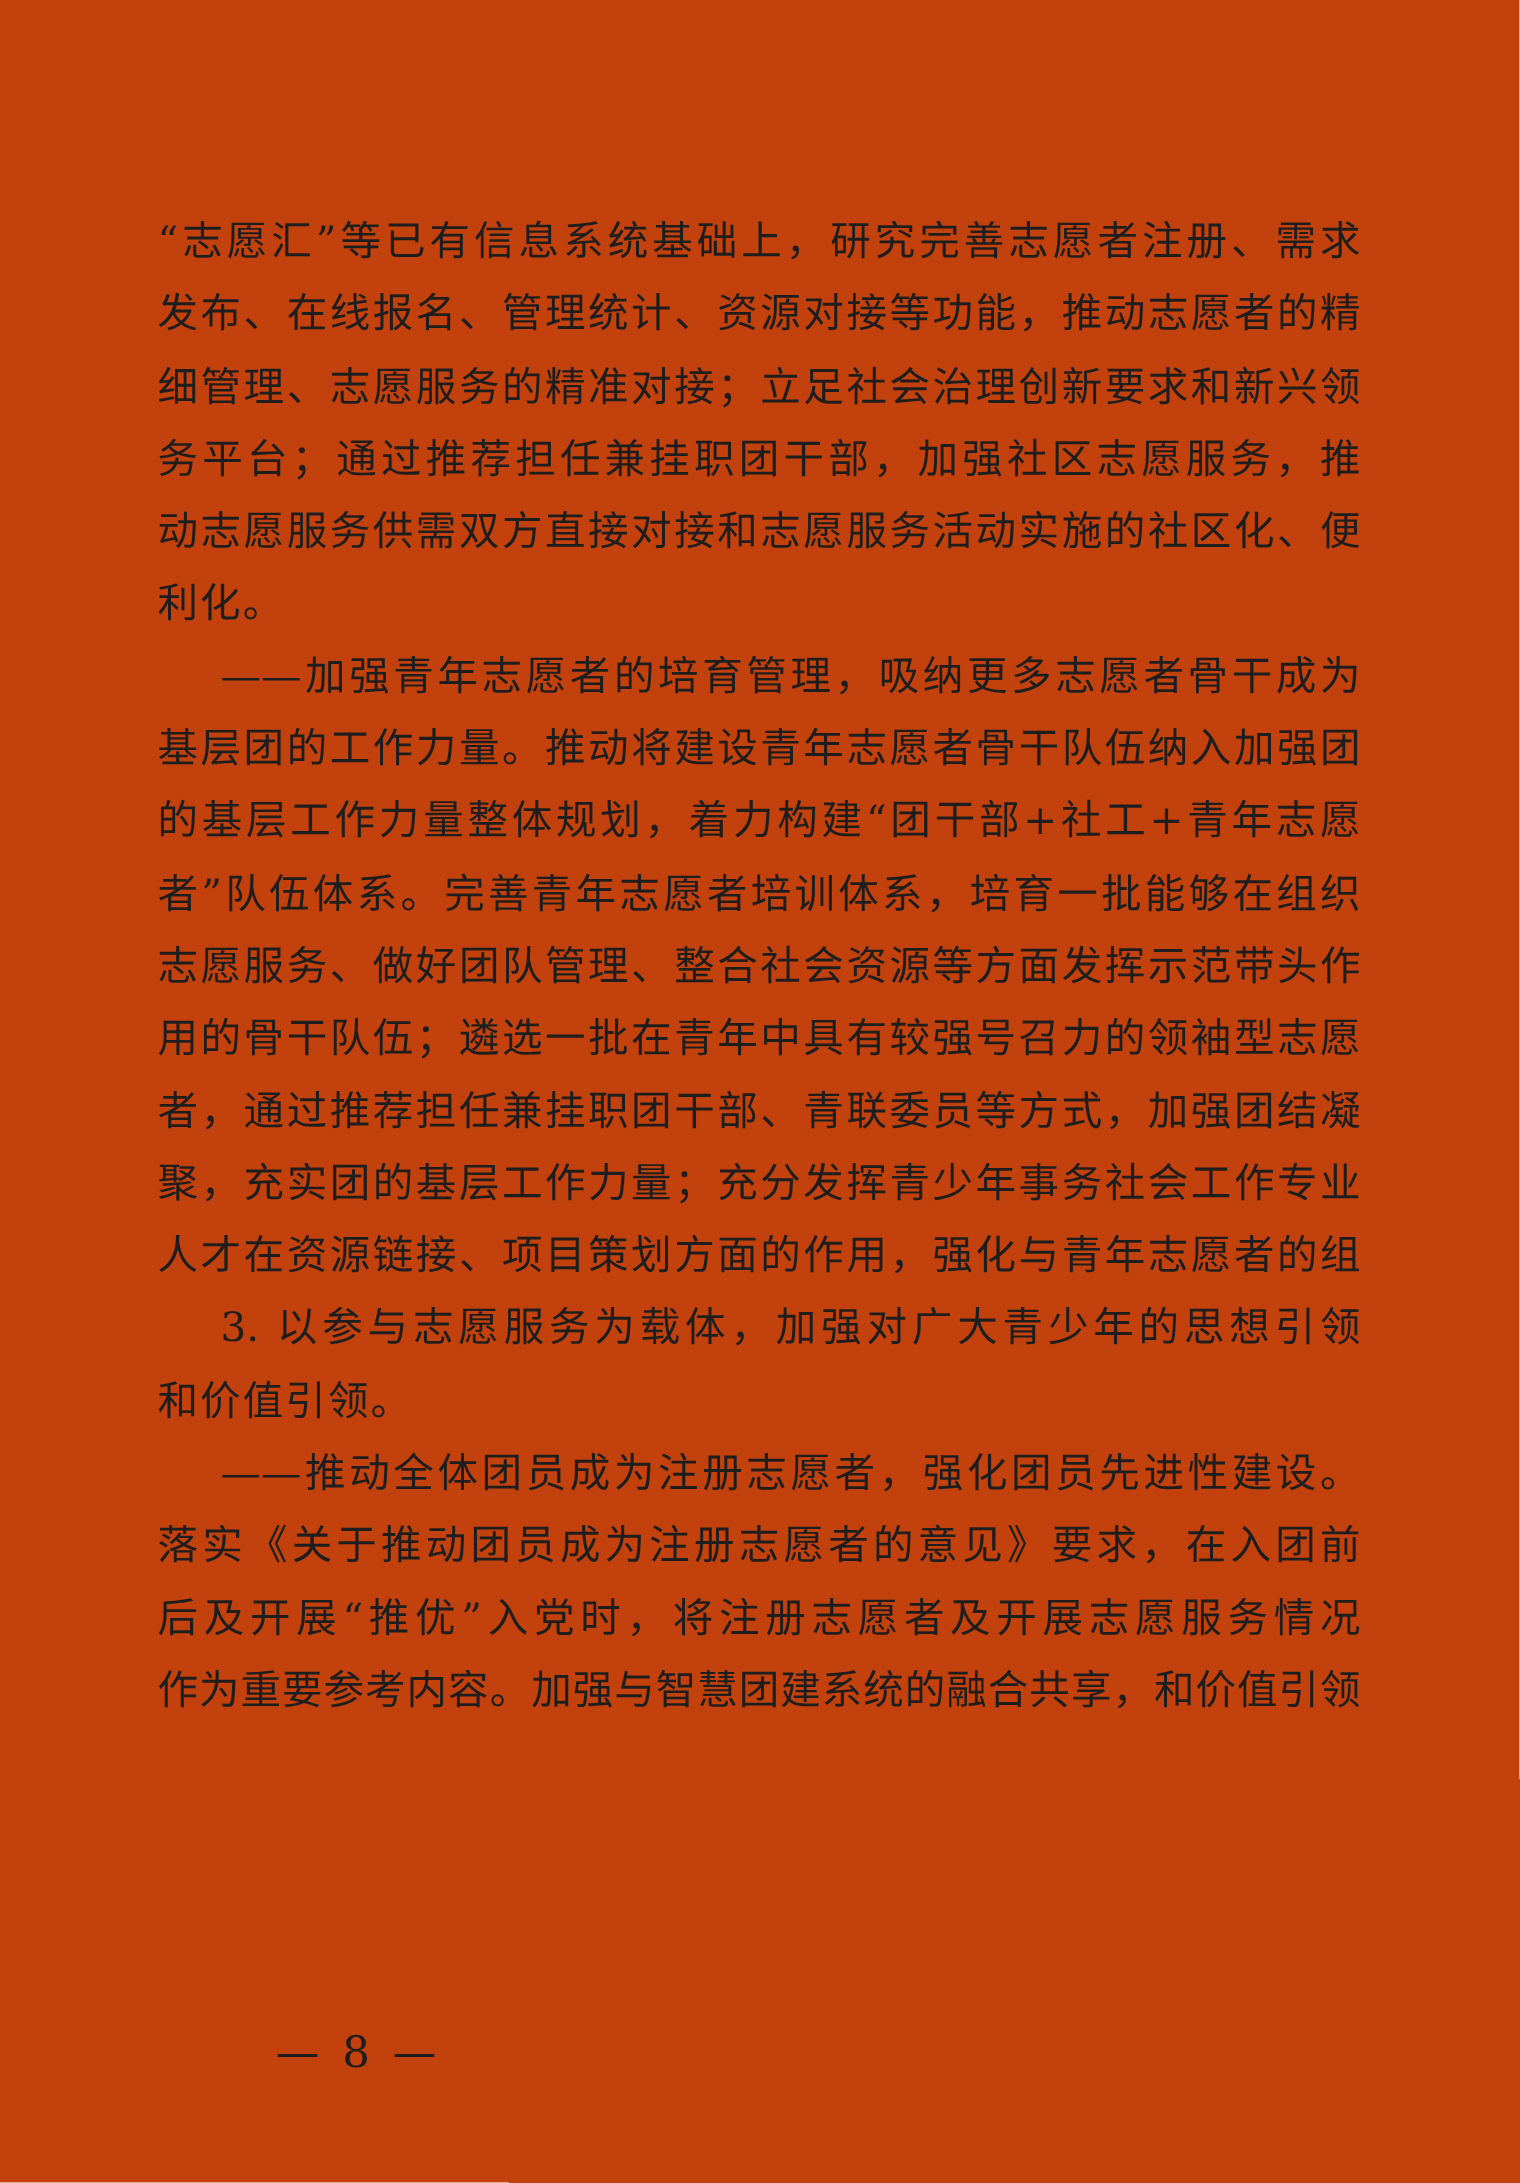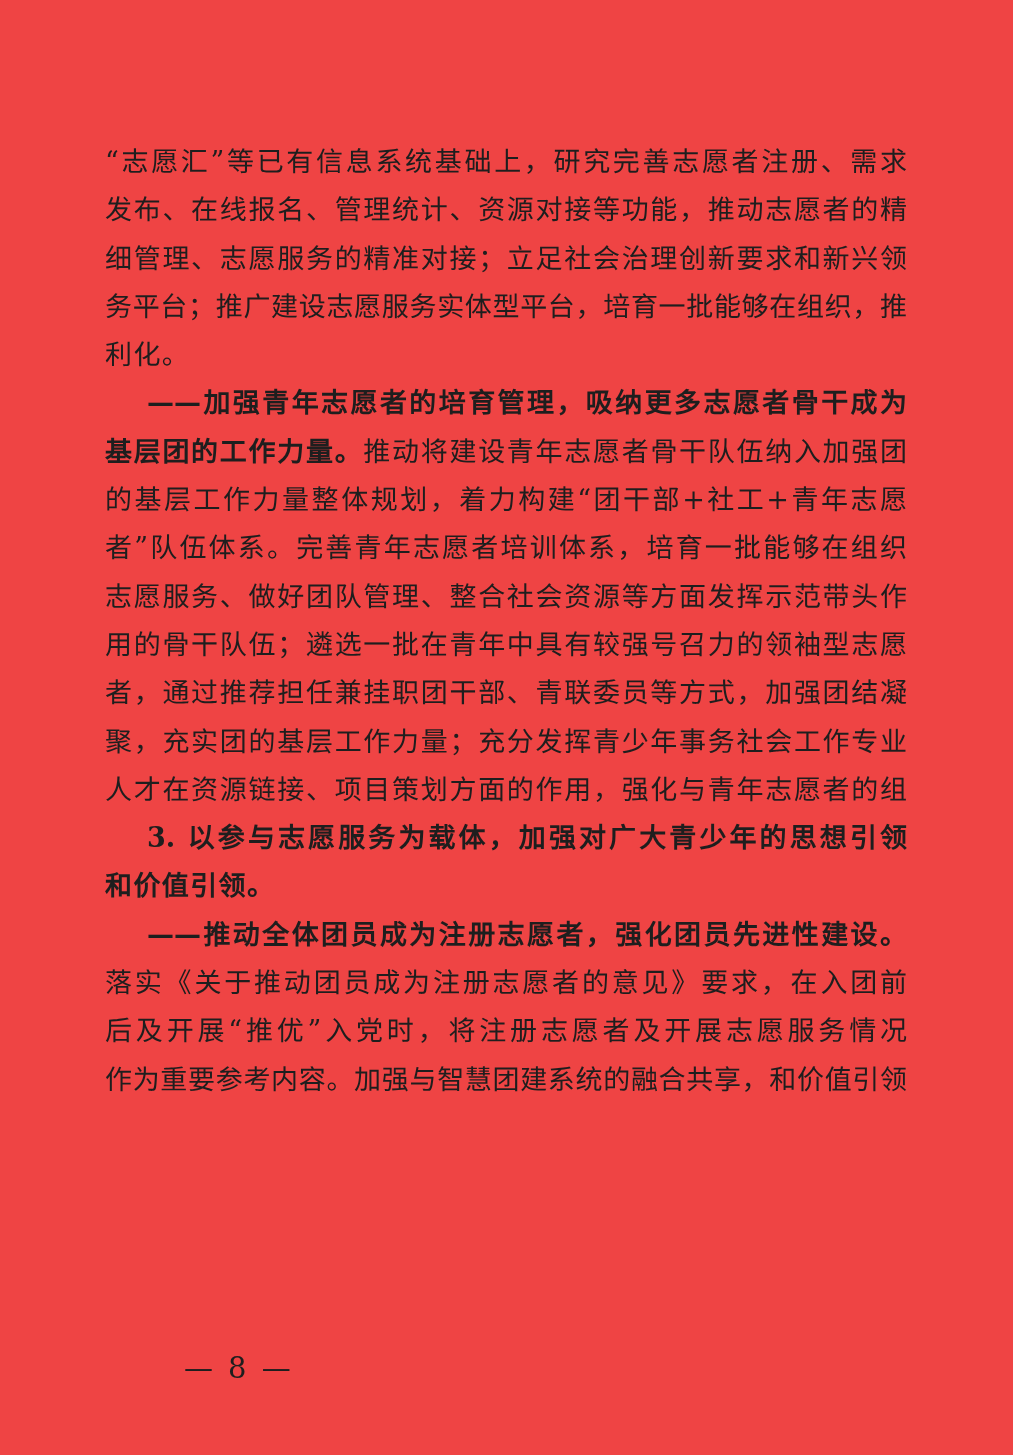--- a/index.html
+++ b/index.html
@@ -1,21 +1,21 @@
 <!DOCTYPE html>
 <html lang="zh-CN"><head>
 <meta charset="utf-8">
 <style>
   * { margin: 0; padding: 0; box-sizing: border-box; }
   html, body { background: #ffffff; }
   .page {
     position: relative;
     width: 1013px;
     height: 1455px;
-    background: #ef4444;
+    background: #c2410c;
     color: #1e1e1e;
     font-family: "DejaVu Serif", "Liberation Serif", serif;
     overflow: hidden;
   }
   .text-block {
     position: absolute;
     left: 105px;
     top: 138px;
     width: 802px;
   }
@@ -30,21 +30,21 @@
     text-align: justify;
     text-align-last: justify;
     text-justify: inter-character;
   }
   .line.flush {
     text-align: center;
     text-align-last: left;
     letter-spacing: 1.4px;
   }
   .line.indent { padding-left: 42px; }
-  .seg-lead { font-weight: 700; }   
+  .seg-lead { font-weight: 400; }   
   .seg-body { font-weight: 400; }   
   .page-footer {
     position: absolute;
     left: 123px;
     top: 1308px;
     font-size: 29px;
     line-height: 40px;
     color: #1e1e1e;
     word-spacing: 6px;
     white-space: pre;
@@ -52,21 +52,22 @@
 </style>
 </head>
 <body>
 
 <div class="page">
   <main class="text-block">
 
   <div class="line justify"><span class="seg-body">“志愿汇”等已有信息系统基础上，研究完善志愿者注册、需求</span></div>
       <div class="line justify"><span class="seg-body">发布、在线报名、管理统计、资源对接等功能，推动志愿者的精</span></div>
       <div class="line justify"><span class="seg-body">细管理、志愿服务的精准对接；立足社会治理创新要求和新兴领</span></div>
-      <div class="line justify"><span class="seg-body">务平台；推广建设志愿服务实体型平台，培育一批能够在组织，推</span></div>
+      <div class="line justify"><span class="seg-body">务平台；通过推荐担任兼挂职团干部，加强社区志愿服务，推</span></div>
+      <div class="line justify"><span class="seg-body">动志愿服务供需双方直接对接和志愿服务活动实施的社区化、便</span></div>
       <div class="line flush"><span class="seg-body">利化。</span></div>
       <div class="line justify indent"><span class="seg-lead">——加强青年志愿者的培育管理，吸纳更多志愿者骨干成为</span></div>
       <div class="line justify"><span class="seg-lead">基层团的工作力量。</span><span class="seg-body">推动将建设青年志愿者骨干队伍纳入加强团</span></div>
       <div class="line justify"><span class="seg-body">的基层工作力量整体规划，着力构建“团干部+社工+青年志愿</span></div>
       <div class="line justify"><span class="seg-body">者”队伍体系。完善青年志愿者培训体系，培育一批能够在组织</span></div>
       <div class="line justify"><span class="seg-body">志愿服务、做好团队管理、整合社会资源等方面发挥示范带头作</span></div>
       <div class="line justify"><span class="seg-body">用的骨干队伍；遴选一批在青年中具有较强号召力的领袖型志愿</span></div>
       <div class="line justify"><span class="seg-body">者，通过推荐担任兼挂职团干部、青联委员等方式，加强团结凝</span></div>
       <div class="line justify"><span class="seg-body">聚，充实团的基层工作力量；充分发挥青少年事务社会工作专业</span></div>
       <div class="line justify"><span class="seg-body">人才在资源链接、项目策划方面的作用，强化与青年志愿者的组</span></div>

